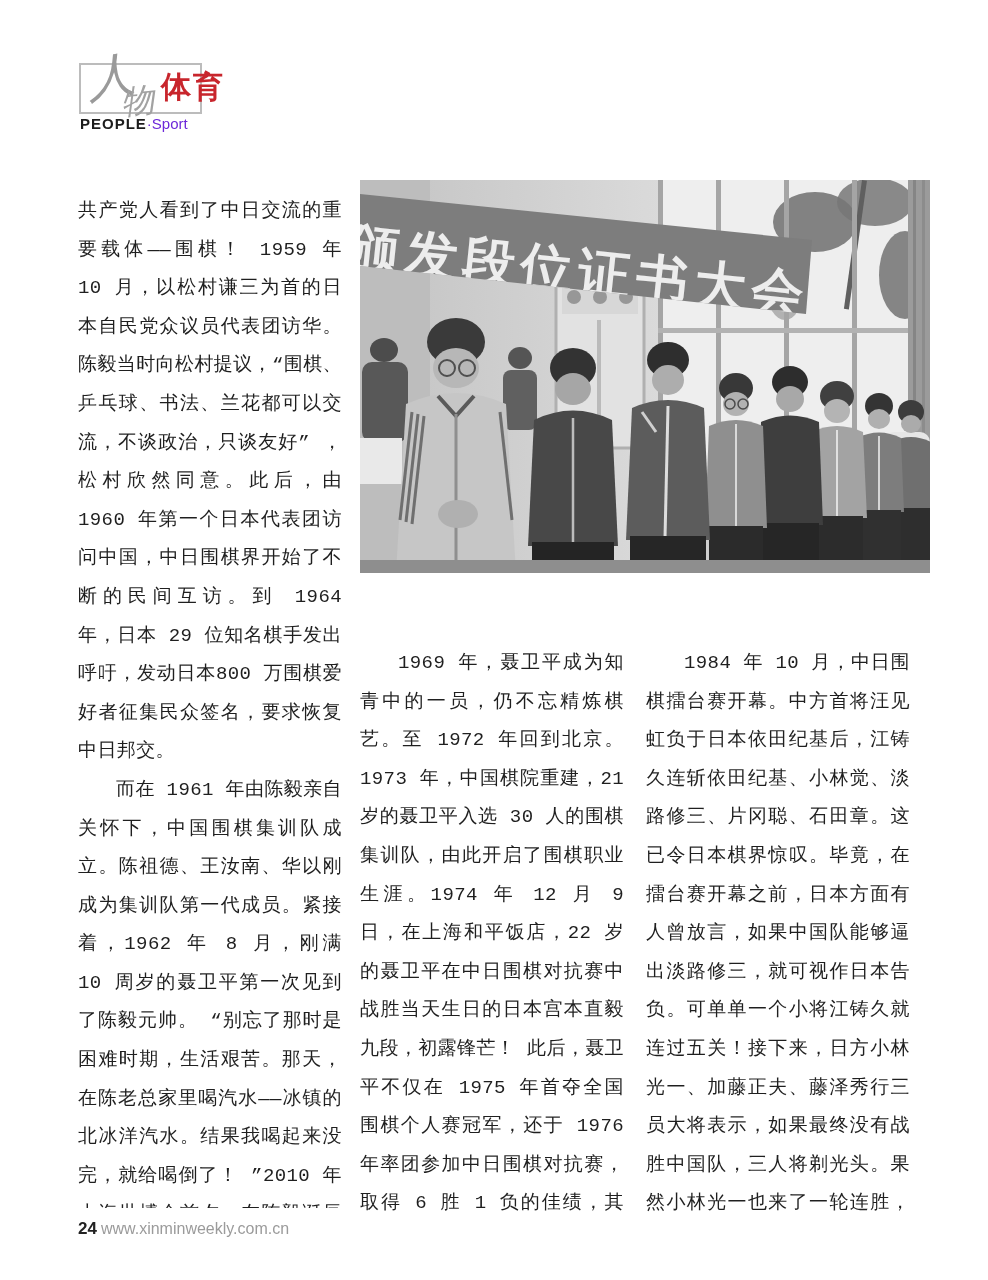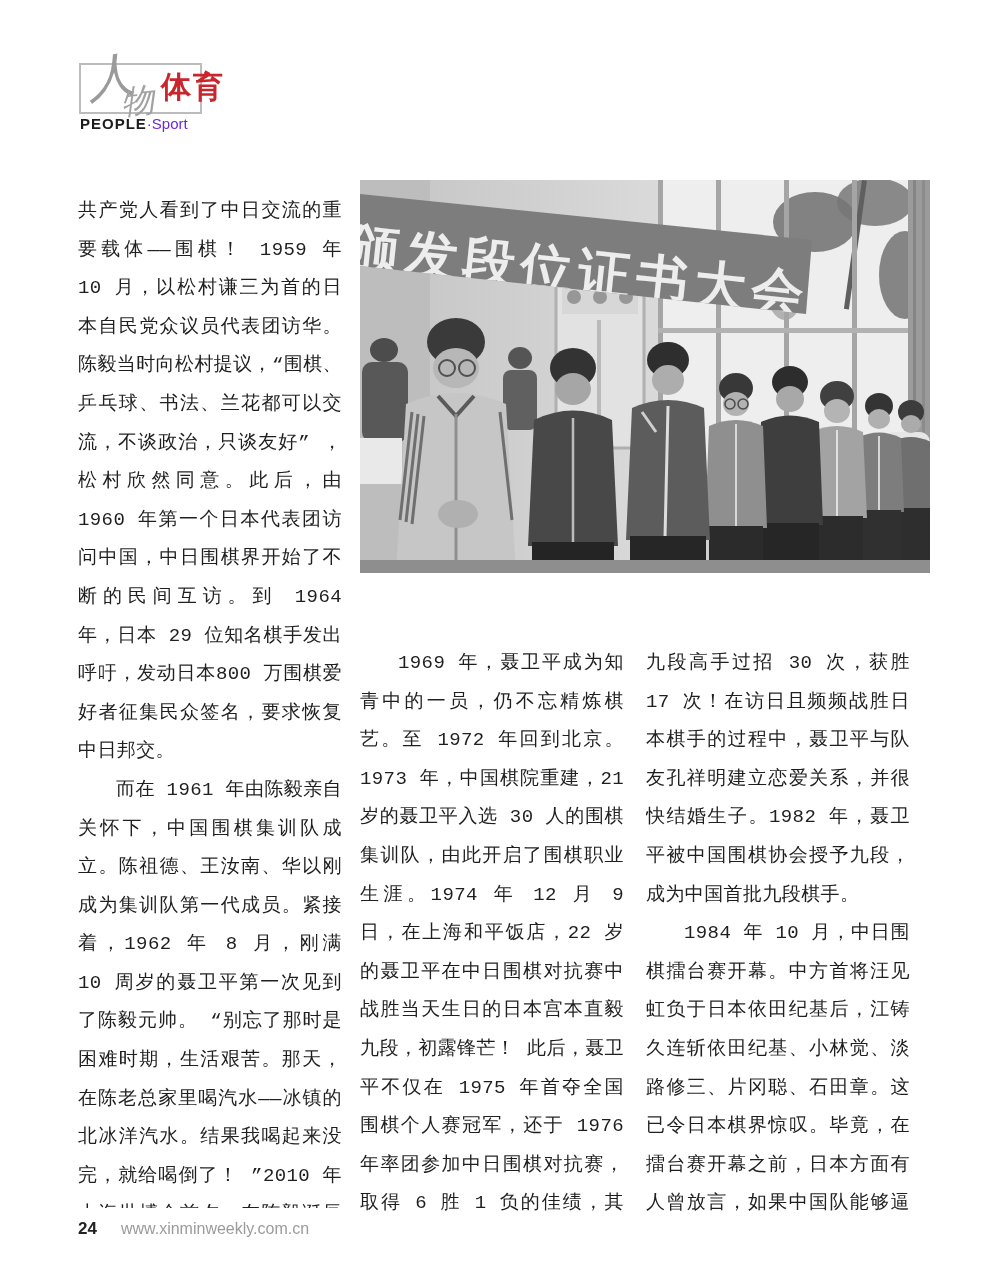--- a/index.html
+++ b/index.html
@@ -37,21 +37,21 @@
   .photo{position:absolute;left:360px;top:180px;width:570px;height:393px;
          overflow:hidden;background:#d9d9d9;}
   .caption{position:absolute;left:361px;top:578px;width:567px;
            font-family:"Liberation Sans","DejaVu Sans",sans-serif;
            font-size:14.5px;line-height:20px;color:#2b2b2b;text-align:justify;}
 
   
   .footer{position:absolute;left:78px;top:1219px;
           font-family:"Liberation Sans","DejaVu Sans",sans-serif;}
   .footer .num{font-size:17px;font-weight:bold;color:#222;text-align:right;}
-  .footer .url{font-size:16px;color:#9b9b9b;margin-left:24px;}
+  .footer .url{font-size:16px;color:#9b9b9b;margin-left:4px;}
 </style>
 </head>
 <body>
 
 <div class="page">
 
   <div>
     <div class="logo-frame"></div>
     <div class="logo-ren">人</div>
     <div class="logo-wu">物</div>
@@ -194,21 +194,20 @@
       <rect x="0" y="380" width="570" height="13" fill="#8e8e8e"></rect>
     </svg>
   </div>
 
 
   <div class="col" id="col-mid">
     <p class="indent">1969 年，聂卫平成为知青中的一员，仍不忘精炼棋艺。至 1972 年回到北京。1973 年，中国棋院重建，21 岁的聂卫平入选 30 人的围棋集训队，由此开启了围棋职业生涯。1974 年 12 月 9 日，在上海和平饭店，22 岁的聂卫平在中日围棋对抗赛中战胜当天生日的日本宫本直毅九段，初露锋芒！ 此后，聂卫平不仅在 1975 年首夺全国围棋个人赛冠军，还于 1976 年率团参加中日围棋对抗赛，取得 6 胜 1 负的佳绩，其中战胜石田芳夫等局令日本棋界叹为观止，封他为“聂旋风”。有统计称，1974 年至 1980 年，聂卫平与日本</p>
   </div>
 
   <div class="col" id="col-right">
-    <p>九段高手过招 30 次，获胜 17 次！在访日且频频战胜日本棋手的过程中，聂卫平与队友孔祥明建立恋爱关系，并很快结婚生子。1982 年，聂卫平被中国围棋协会授予九段，成为中国首批九段棋手。</p>
     <p class="indent">1984 年 10 月，中日围棋擂台赛开幕。中方首将汪见虹负于日本依田纪基后，江铸久连斩依田纪基、小林觉、淡路修三、片冈聪、石田章。这已令日本棋界惊叹。毕竟，在擂台赛开幕之前，日本方面有人曾放言，如果中国队能够逼出淡路修三，就可视作日本告负。可单单一个小将江铸久就连过五关！接下来，日方小林光一、加藤正夫、藤泽秀行三员大将表示，如果最终没有战胜中国队，三人将剃光头。果然小林光一也来了一轮连胜，过了中国队</p>
   </div>
 
   <div class="footer">
     <span class="num">24</span><span class="url">www.xinminweekly.com.cn</span>
   </div>
 
 </div>
 
 </body></html>

